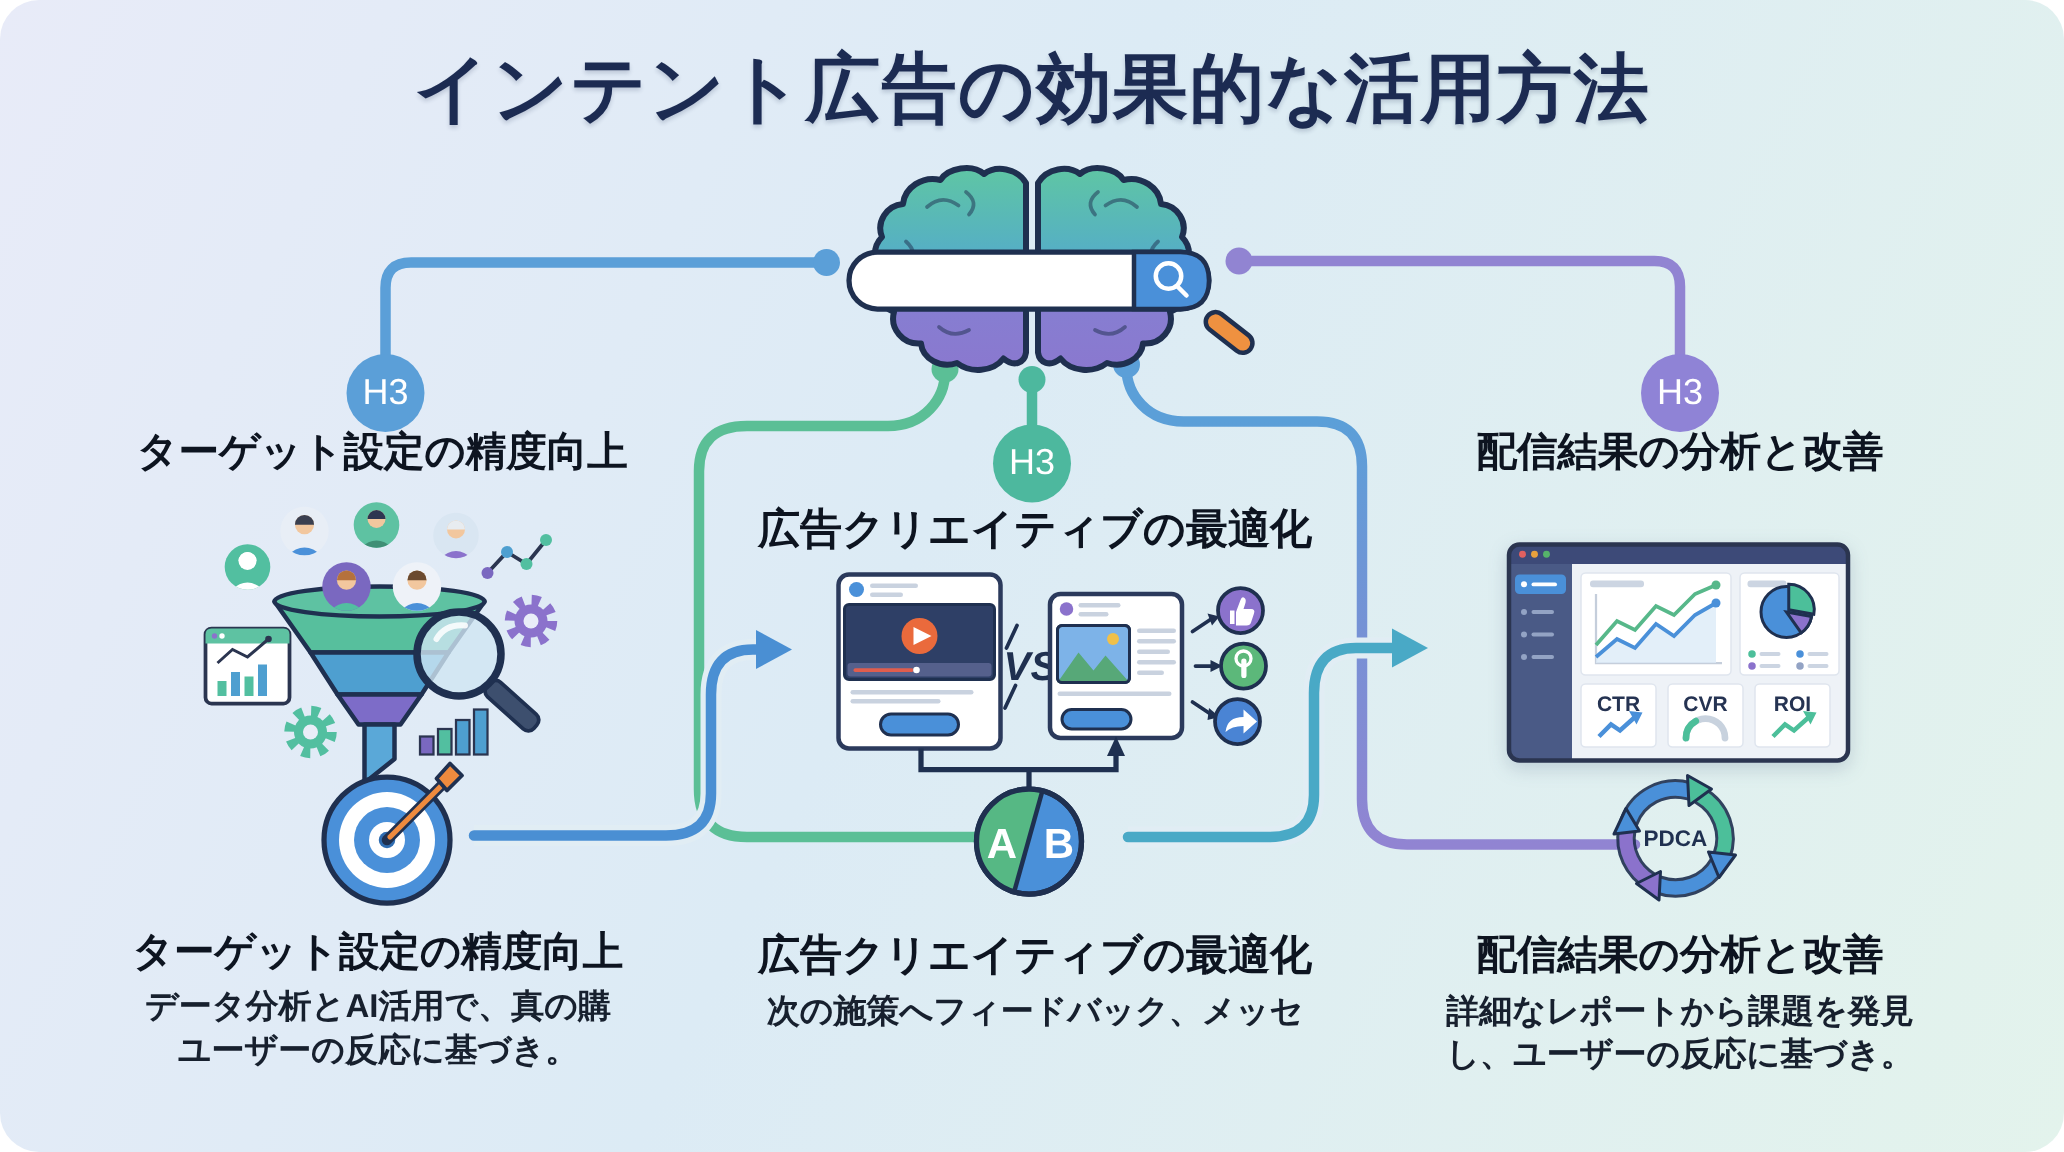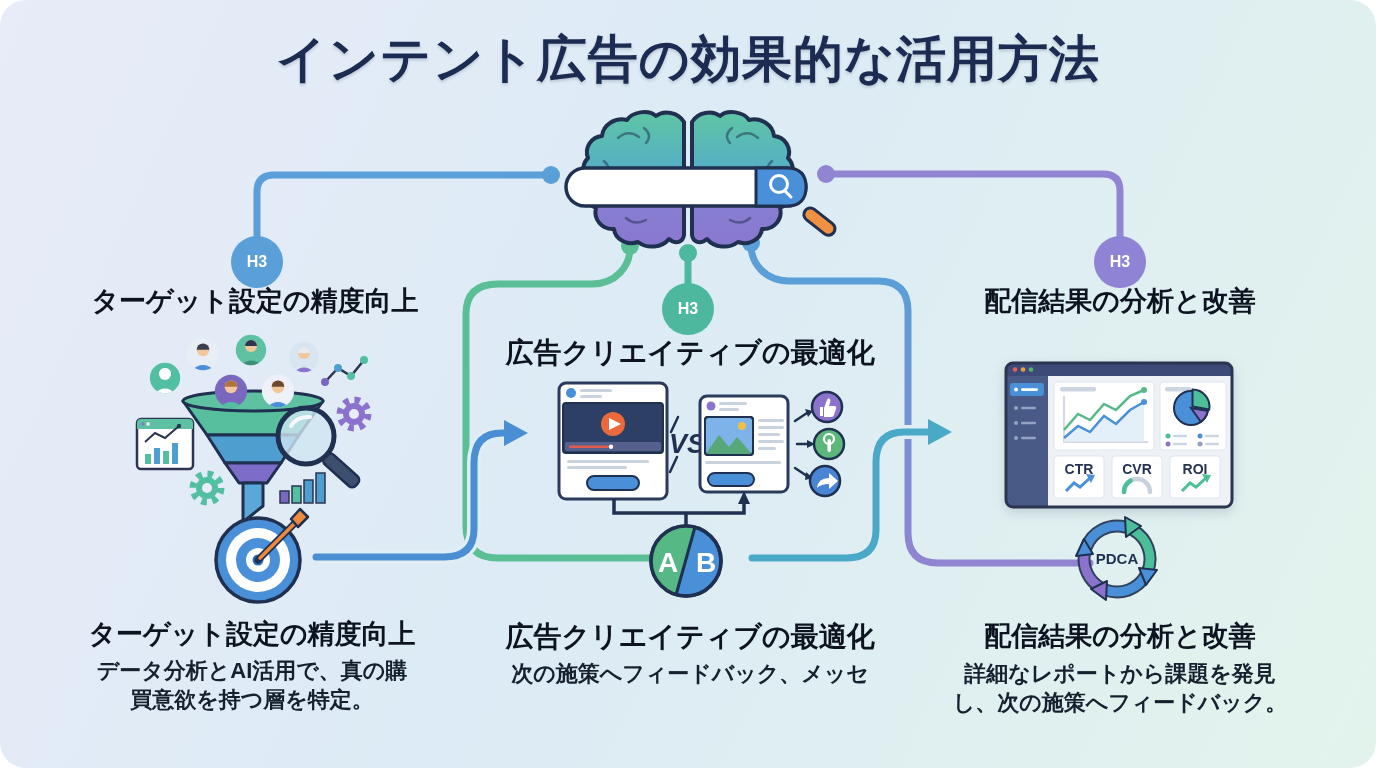--- a/index.html
+++ b/index.html
@@ -8,21 +8,21 @@
     background:linear-gradient(115deg,#e8ebf8 0%,#dcebf5 45%,#e3f3ec 100%);
     font-family:"Liberation Sans","DejaVu Sans",sans-serif;
   }
   .abs{position:absolute;}
   .title{
     left:0;top:26px;width:1376px;text-align:center;
     font-size:50px;font-weight:800;color:#1c2b52;letter-spacing:1px;
     text-shadow:0 2px 3px rgba(20,40,80,.18);
   }
   .badge{
-    width:52px;height:52px;border-radius:50%;color:#fff;font-size:16px;font-weight:700;
+    width:52px;height:52px;border-radius:50%;color:#fff;font-size:24px;font-weight:400;
     display:flex;align-items:center;justify-content:center;
   }
   .sec-heading{font-weight:800;color:#0d1420;text-align:center;}
   .h-left {left:40px; top:283px;width:430px;font-size:27px;}
   .h-center{left:475px;top:334px;width:430px;font-size:28px;}
   .h-right {left:905px;top:283px;width:430px;font-size:27px;}
   .bot-heading{font-weight:800;color:#0d1420;text-align:center;font-size:27px;}
   .bh-left {left:37px; top:616px;width:430px;}
   .bh-center{left:475px;top:618px;width:430px;font-size:28px;}
   .bh-right {left:905px;top:618px;width:430px;}
@@ -374,27 +374,27 @@
     <polygon points="53,5 69,14 54,25" fill="#4cbf9a" stroke="#1f3050" stroke-width="2" stroke-linejoin="round"></polygon>
     <polygon points="67,56 85,58 74,73" fill="#4a90d9" stroke="#1f3050" stroke-width="2" stroke-linejoin="round"></polygon>
     <polygon points="35,69 19,77 34,88" fill="#8b72cc" stroke="#1f3050" stroke-width="2" stroke-linejoin="round"></polygon>
     <polygon points="4,44 12,27 21,42" fill="#4a90d9" stroke="#1f3050" stroke-width="2" stroke-linejoin="round"></polygon>
     <text x="45" y="52" text-anchor="middle" font-size="15" font-weight="800" fill="#1f3050">PDCA</text>
   </svg>
 
   <div class="abs bot-heading bh-left">ターゲット設定の精度向上</div>
   <div class="abs bot-desc bd-left">
     <div>データ分析とAI活用で、真の購</div>
-    <div>買意欲を持つ層を特定。</div>
+    <div>ユーザーの反応に基づき。</div>
   </div>
 
   <div class="abs bot-heading bh-center">広告クリエイティブの最適化</div>
   <div class="abs bot-desc bd-center">
     <div>次の施策へフィードバック、メッセ</div>
   </div>
 
   <div class="abs bot-heading bh-right">配信結果の分析と改善</div>
   <div class="abs bot-desc bd-right">
     <div>詳細なレポートから課題を発見</div>
-    <div>し、次の施策へフィードバック。</div>
+    <div>し、ユーザーの反応に基づき。</div>
   </div>
 
 </div>
 
 </body></html>

